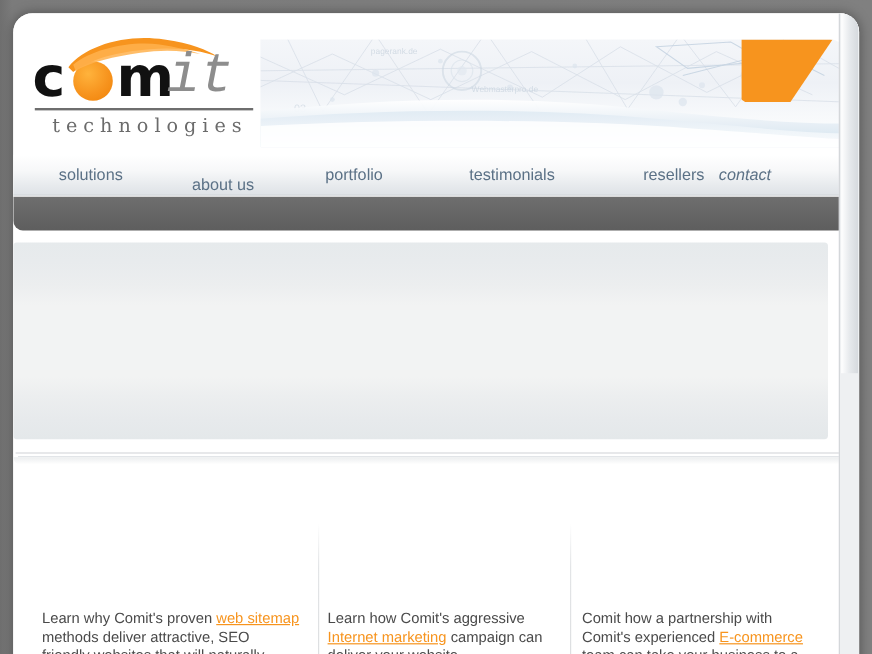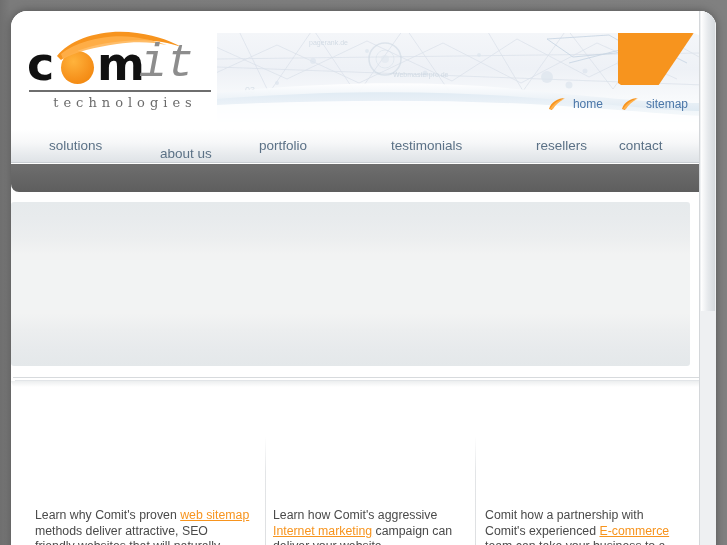--- a/index.html
+++ b/index.html
@@ -94,21 +94,21 @@
     left: 4px; top: 57px;
     width: 182px; height: 2px;
     background: #6e6e6e;
   }
   #logo-tagline {
     position: absolute;
     left: 8px; top: 62px;
     width: 184px;
     text-align: center;
     font-family: "DejaVu Serif", serif;
-    font-size: 13px;
+    font-size: 16px;
     letter-spacing: 5px;
     color: #6b6b6b;
   }
 
   
   #banner {
     position: absolute;
     left: 206px; top: 22px;
     width: 487px; height: 90px;
     border-radius: 0 12px 0 0;
@@ -362,46 +362,30 @@
               <path d="M352 30 L430 10 L470 30"></path>
             </g>
 
             <path d="M0 60 C 90 50, 200 46, 300 56 C 370 63, 430 70, 487 70 L487 90 L0 90 Z" fill="url(#waveGrad)" opacity="0.95"></path>
             <path d="M0 66 C 100 58, 220 56, 330 66 C 400 72, 450 78, 487 78 L487 90 L0 90 Z" fill="url(#waveGrad2)" opacity="0.9"></path>
             <path d="M0 72 C 120 66, 250 66, 360 74 C 420 78, 460 82, 487 83 L487 90 L0 90 Z" fill="#ffffff" opacity="0.85"></path>
           </svg>
 
           <div id="banner-corner"></div>
 
-          <div id="banner-links">
-            <a class="banner-link" href="#">
-              <svg class="comet-icon" viewBox="0 0 20 14">
-                <path d="M1 12 C 3 5, 10 1, 17 1 C 12 3, 7 7, 4 13 Z" fill="#f7941e"></path>
-                <path d="M2 12 C 5 7, 10 3, 16 2 C 11 5, 7 8, 5 12 Z" fill="#ffb14d"></path>
-              </svg>
-              <span class="banner-link-label">home</span>
-            </a>
-            <a class="banner-link" href="#">
-              <svg class="comet-icon" viewBox="0 0 20 14">
-                <path d="M1 12 C 3 5, 10 1, 17 1 C 12 3, 7 7, 4 13 Z" fill="#f7941e"></path>
-                <path d="M2 12 C 5 7, 10 3, 16 2 C 11 5, 7 8, 5 12 Z" fill="#ffb14d"></path>
-              </svg>
-              <span class="banner-link-label">sitemap</span>
-            </a>
-          </div>
         </div>
       </div>
 
       <div id="nav">
         <a class="nav-item" href="#" style="left:38px;">solutions</a>
         <a class="nav-item" href="#" style="left:149px;margin-top:15px;">about us</a>
-        <a class="nav-item" href="#" style="left:248px;text-align:center;">portfolio</a>
+        <a class="nav-item" href="#" style="left:260px;text-align:center;">portfolio</a>
         <a class="nav-item" href="#" style="left:380px;">testimonials</a>
         <a class="nav-item" href="#" style="left:505px;margin-left:20px;">resellers</a>
-        <a class="nav-item" href="#" style="left:608px;">contact</a>
+        <a class="nav-item" href="#" style="left:588px;font-style:italic;">contact</a>
       </div>
 
       <div id="gray-bar"></div>
 
       <div id="hero-panel"></div>
 
       <div id="panel-sep">
         <div class="sep-line-a"></div>
         <div class="sep-line-b"></div>
         <div class="sep-fade"></div>

